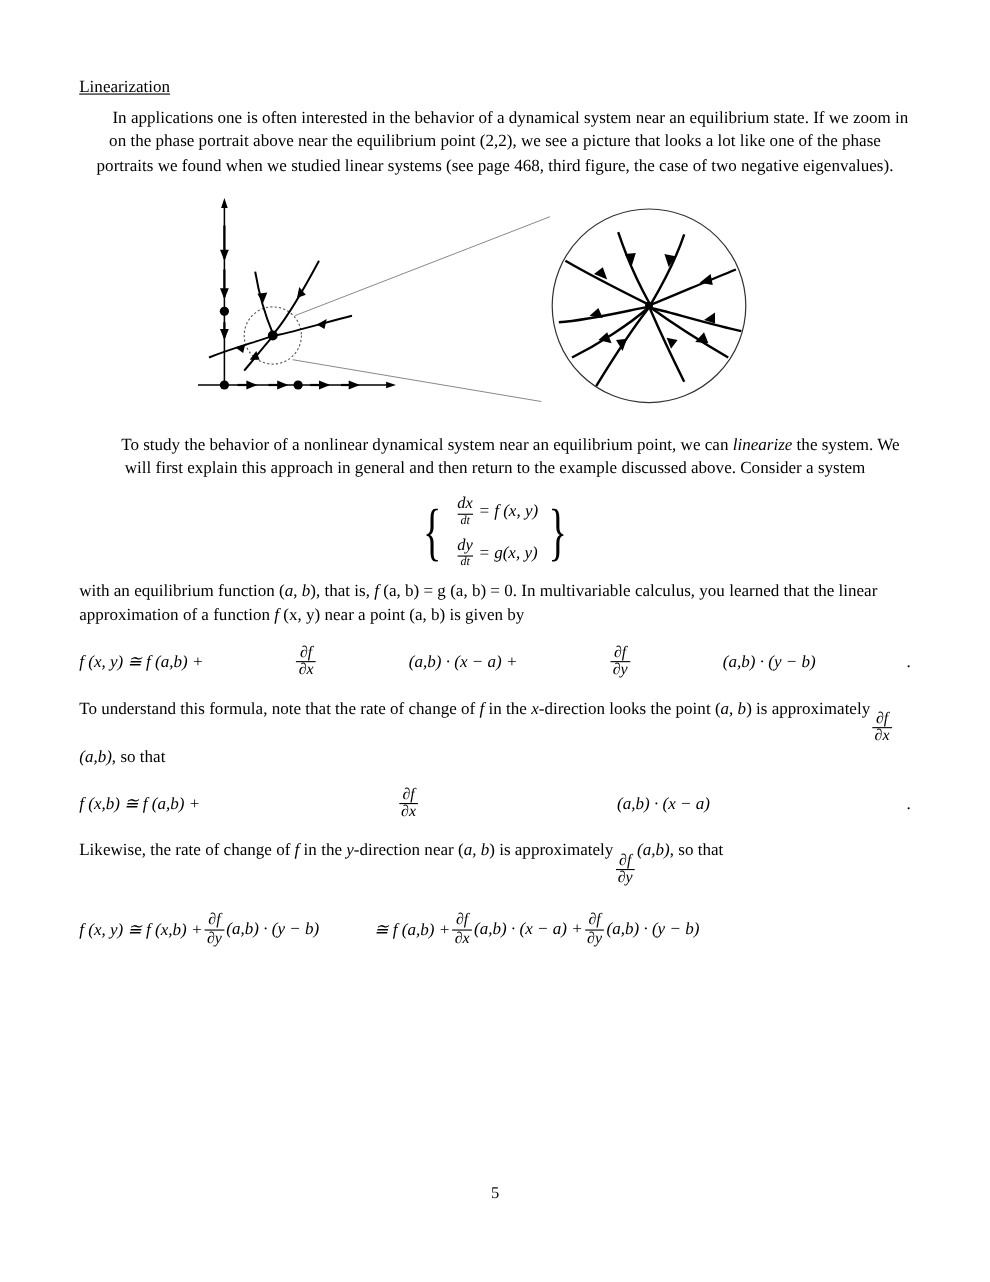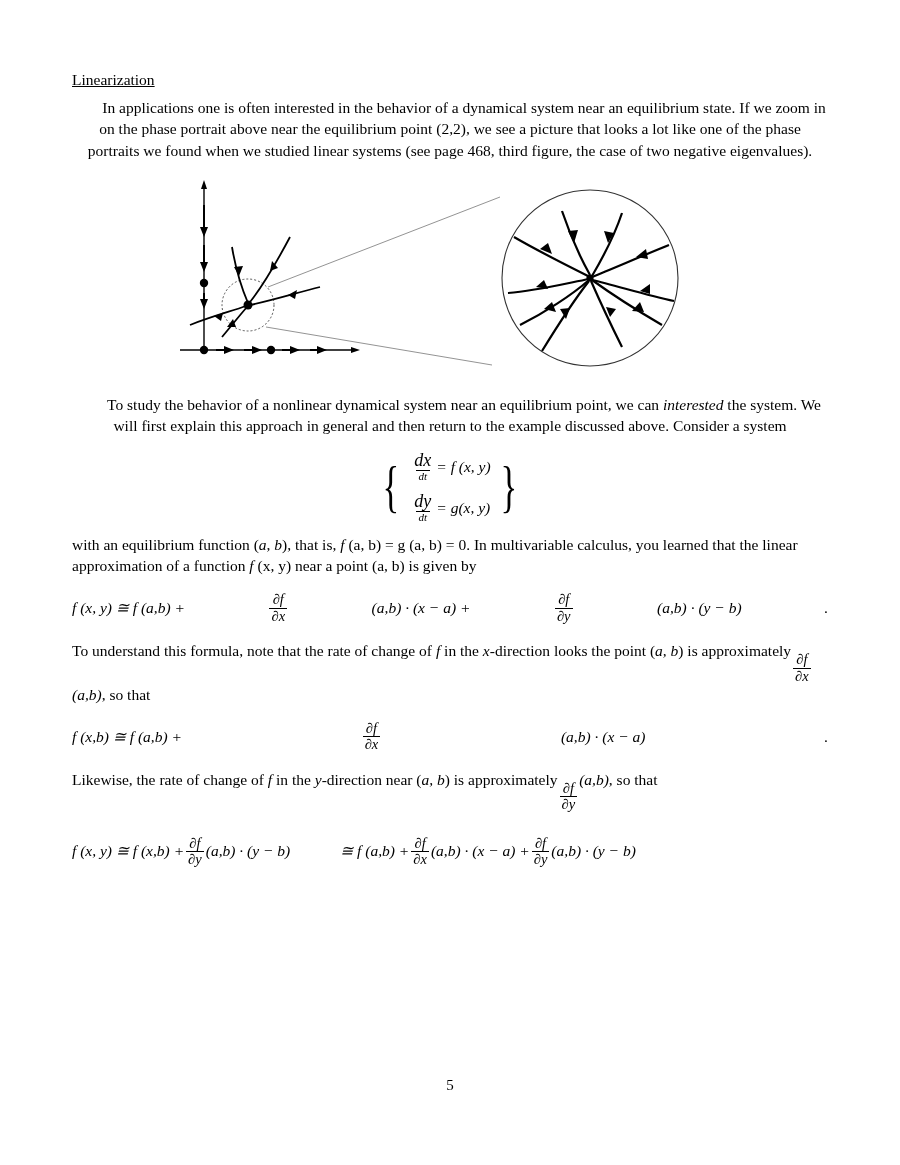--- a/index.html
+++ b/index.html
@@ -59,21 +59,21 @@
     display: inline-flex;
     flex-direction: column;
     align-items: center;
     vertical-align: middle;
     margin: 0 2px;
     line-height: 1.05;
   }
   .frac .num {
     font-style: italic;
     padding: 0 3px;
-    font-size: 18px;
+    font-size: 15px;
   }
   .frac .den {
     font-style: italic;
     padding: 0 3px;
     border-top: 1px solid #000;
     font-size: 11px;
   }
   .inlinefrac {
     display: inline-flex;
     flex-direction: column;
@@ -241,21 +241,21 @@
           <polygon points="440,142 436,132 446,134"></polygon>
           <polygon points="386,137 374,134 382,127"></polygon>
           <polygon points="462,136 470,127 474,137"></polygon>
         </g>
         <circle cx="420" cy="103" r="3.6" fill="#000"></circle>
       </svg>
     </div>
 
     <div class="gap-sm"></div>
 
-    <p class="body indent"><span>To study the behavior of a nonlinear dynamical system near an equilibrium point, we can </span><i>interested</i><span> the system. We will first explain this approach in general and then return to the example discussed above. Consider a system</span></p>
+    <p class="body indent"><span>To study the behavior of a nonlinear dynamical system near an equilibrium point, we can </span><i>linearize</i><span> the system. We will first explain this approach in general and then return to the example discussed above. Consider a system</span></p>
 
     <div class="system">
       <span class="brace-l">{</span>
       <div class="system-rows">
         <div class="system-row">
           <span class="frac">
             <span class="num">dx</span>
             <span class="den">dt</span>
           </span>
           <span class="it">= f (x, y)</span>

